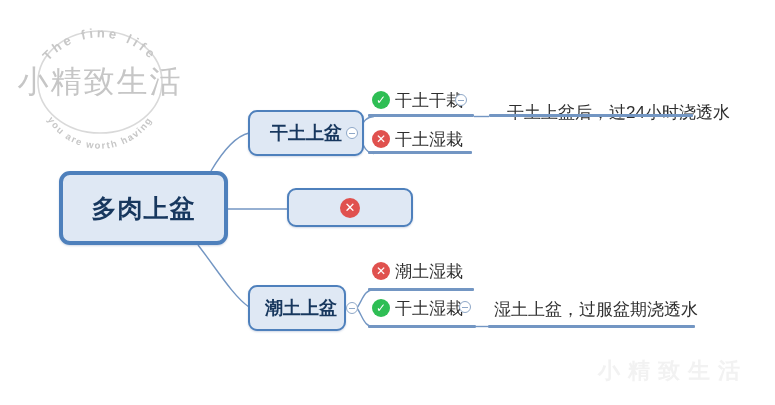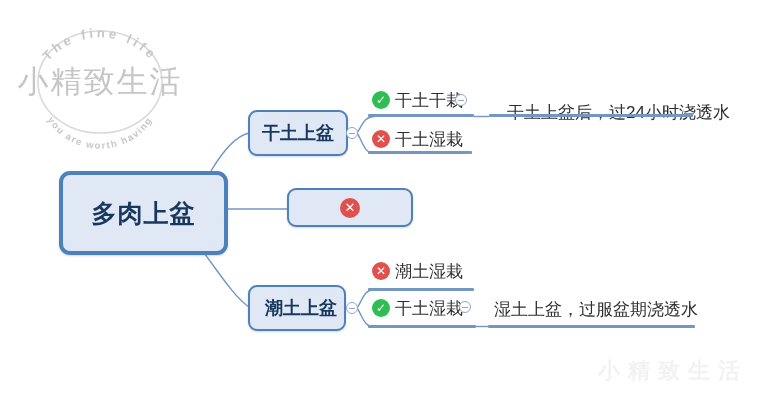--- a/index.html
+++ b/index.html
@@ -21,24 +21,24 @@
   .wires path{fill:none;stroke:#7396c3;stroke-width:1.4;}
   
   .node{
     position:absolute;z-index:2;box-sizing:border-box;
     background:#dfe8f4;border:2.5px solid #4e80bc;border-radius:9px;
     display:flex;align-items:center;justify-content:center;gap:5px;
     color:#17375e;font-weight:bold;cursor:default;
     box-shadow:0 1px 2px rgba(70,100,150,.25);
   }
   .node.root{
-    left:59px;top:171px;width:169px;height:84px;
+    left:59px;top:171px;width:169px;height:74px;
     border-width:4px;border-radius:11px;font-size:25px;letter-spacing:1px;
   }
-  .node.dry {left:248px;top:110px;width:100px;height:46px;font-size:18px;}
+  .node.dry {left:248px;top:110px;width:116px;height:46px;font-size:18px;}
   .node.wet {left:287px;top:188px;width:126px;height:39px;font-size:18px;}
   .node.moist{left:248px;top:285px;width:98px;height:46px;font-size:18px;padding-left:8px;}
   
   .leaf{
     position:absolute;z-index:2;display:flex;align-items:center;gap:5px;
     height:20px;font-size:17px;color:#2e2e2e;white-space:nowrap;
   }
   .underline{
     position:absolute;z-index:2;height:3px;background:#7396c3;border-radius:1px;
   }

